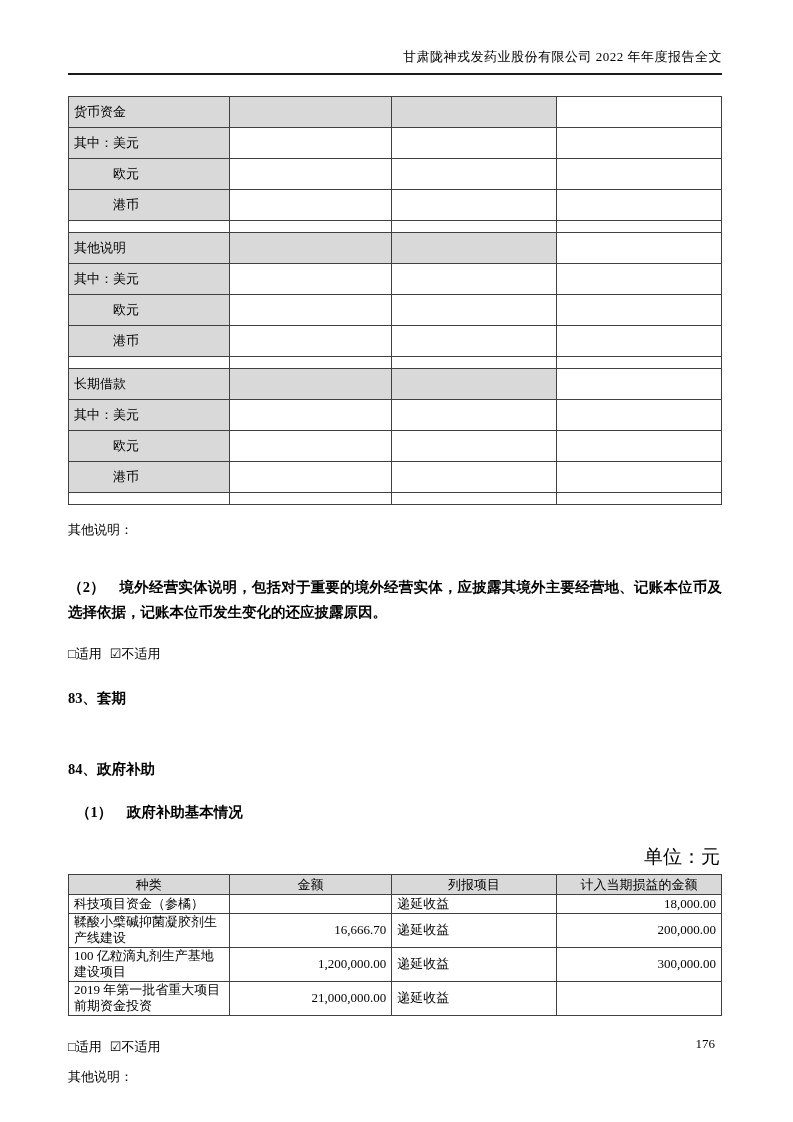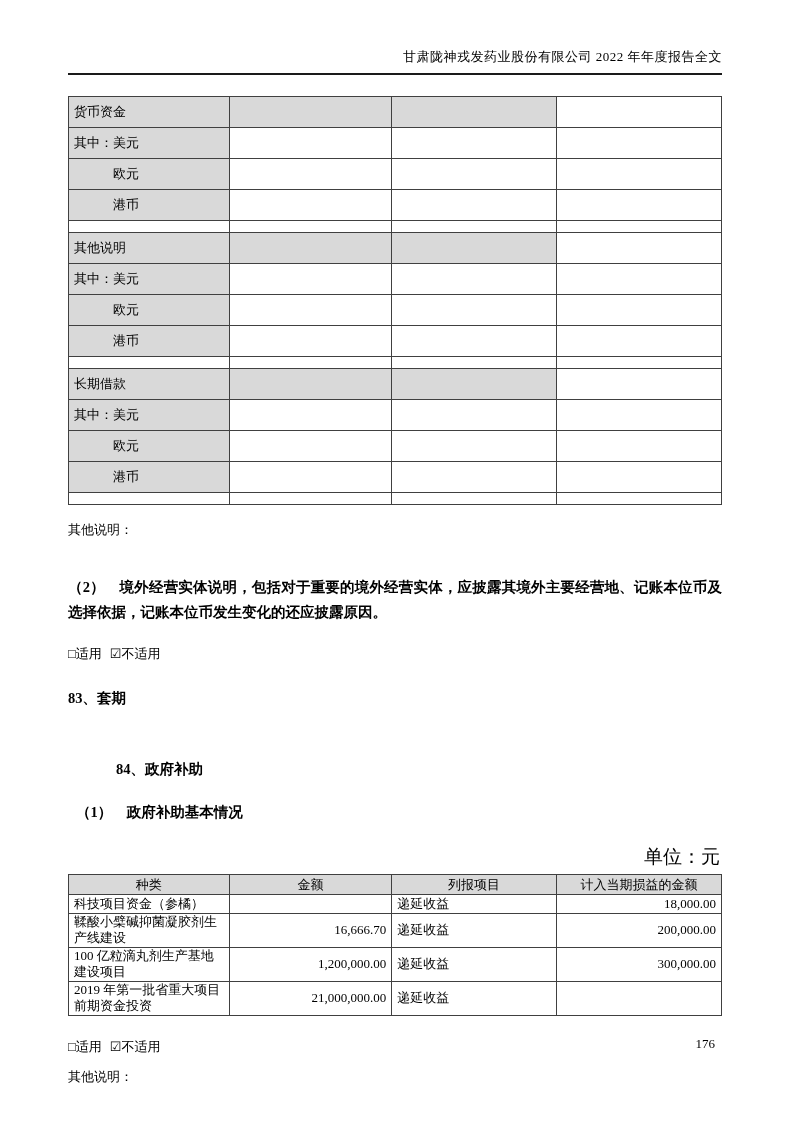--- a/index.html
+++ b/index.html
@@ -57,21 +57,21 @@
   .tbl-subsidy th{
     background:#d9d9d9;text-align:center;height:20px;
   }
   .tbl-subsidy td{height:19px;line-height:16px;padding-top:0;padding-bottom:1px;}
   .tbl-subsidy td.num{text-align:right;}
   .page-number{
     position:absolute;
     top:1036px;right:78px;
     font-size:13px;
   }
-  .spacer-84{margin-top:52px;margin-left:48px;}
+  .spacer-84{margin-top:52px;}
 </style>
 </head>
 <body>
 
 <div class="page">
 
   <div class="doc-header">甘肃陇神戎发药业股份有限公司 2022 年年度报告全文</div>
 
   <table class="tbl-currency">
     <colgroup>

